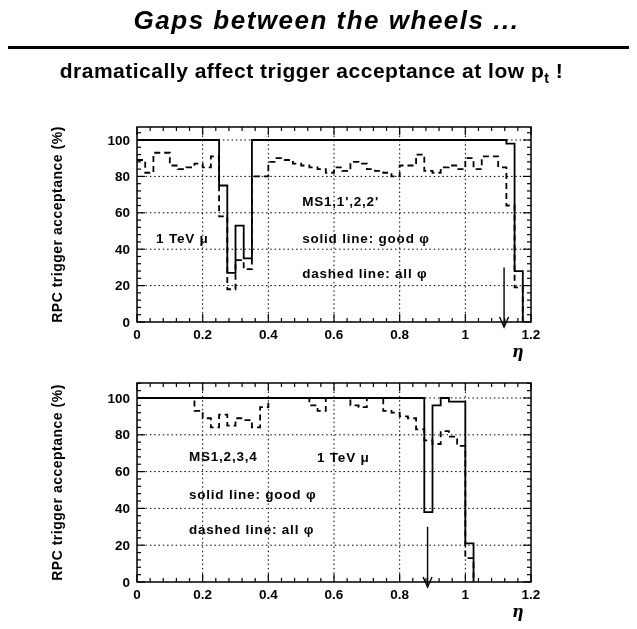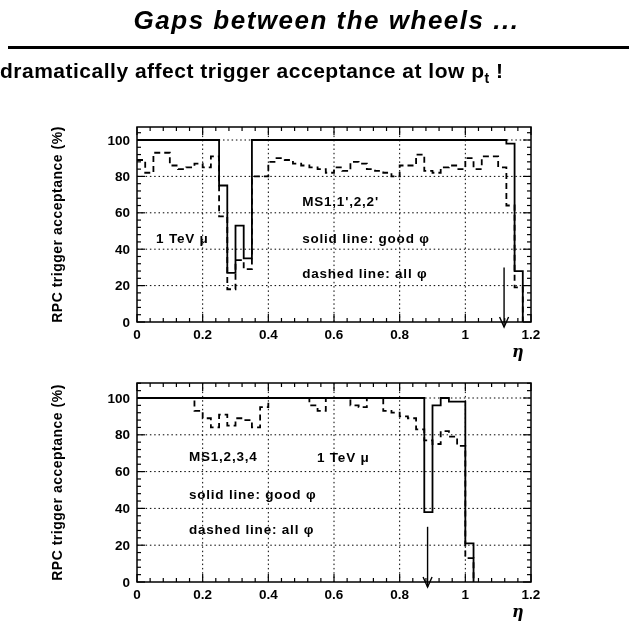--- a/index.html
+++ b/index.html
@@ -1,21 +1,21 @@
 <!DOCTYPE html>
 <html><head>
 <meta charset="utf-8">
 <style>
   html,body{margin:0;padding:0;background:#ffffff;}
   .page{position:relative;width:637px;height:629px;background:#ffffff;overflow:hidden;
         font-family:"Liberation Sans",sans-serif;color:#000;}
   .title{position:absolute;top:5px;left:8px;width:637px;text-align:center;
          font-size:26px;font-weight:bold;font-style:italic;letter-spacing:1.5px;}
   .title-rule{position:absolute;top:46px;left:8px;width:621px;height:3px;background:#000;}
-  .subtitle{position:absolute;top:59px;left:0;width:623px;text-align:left;
+  .subtitle{position:absolute;top:59px;left:0;width:623px;text-align:center;
             font-size:21px;font-weight:bold;letter-spacing:0.5px;}
   .subtitle sub{font-size:14px;}
   svg{position:absolute;left:0;}
   #plot-top{top:110px;}
   #plot-bottom{top:372px;}
   text{fill:#000;}
 </style>
 </head>
 <body>
 

